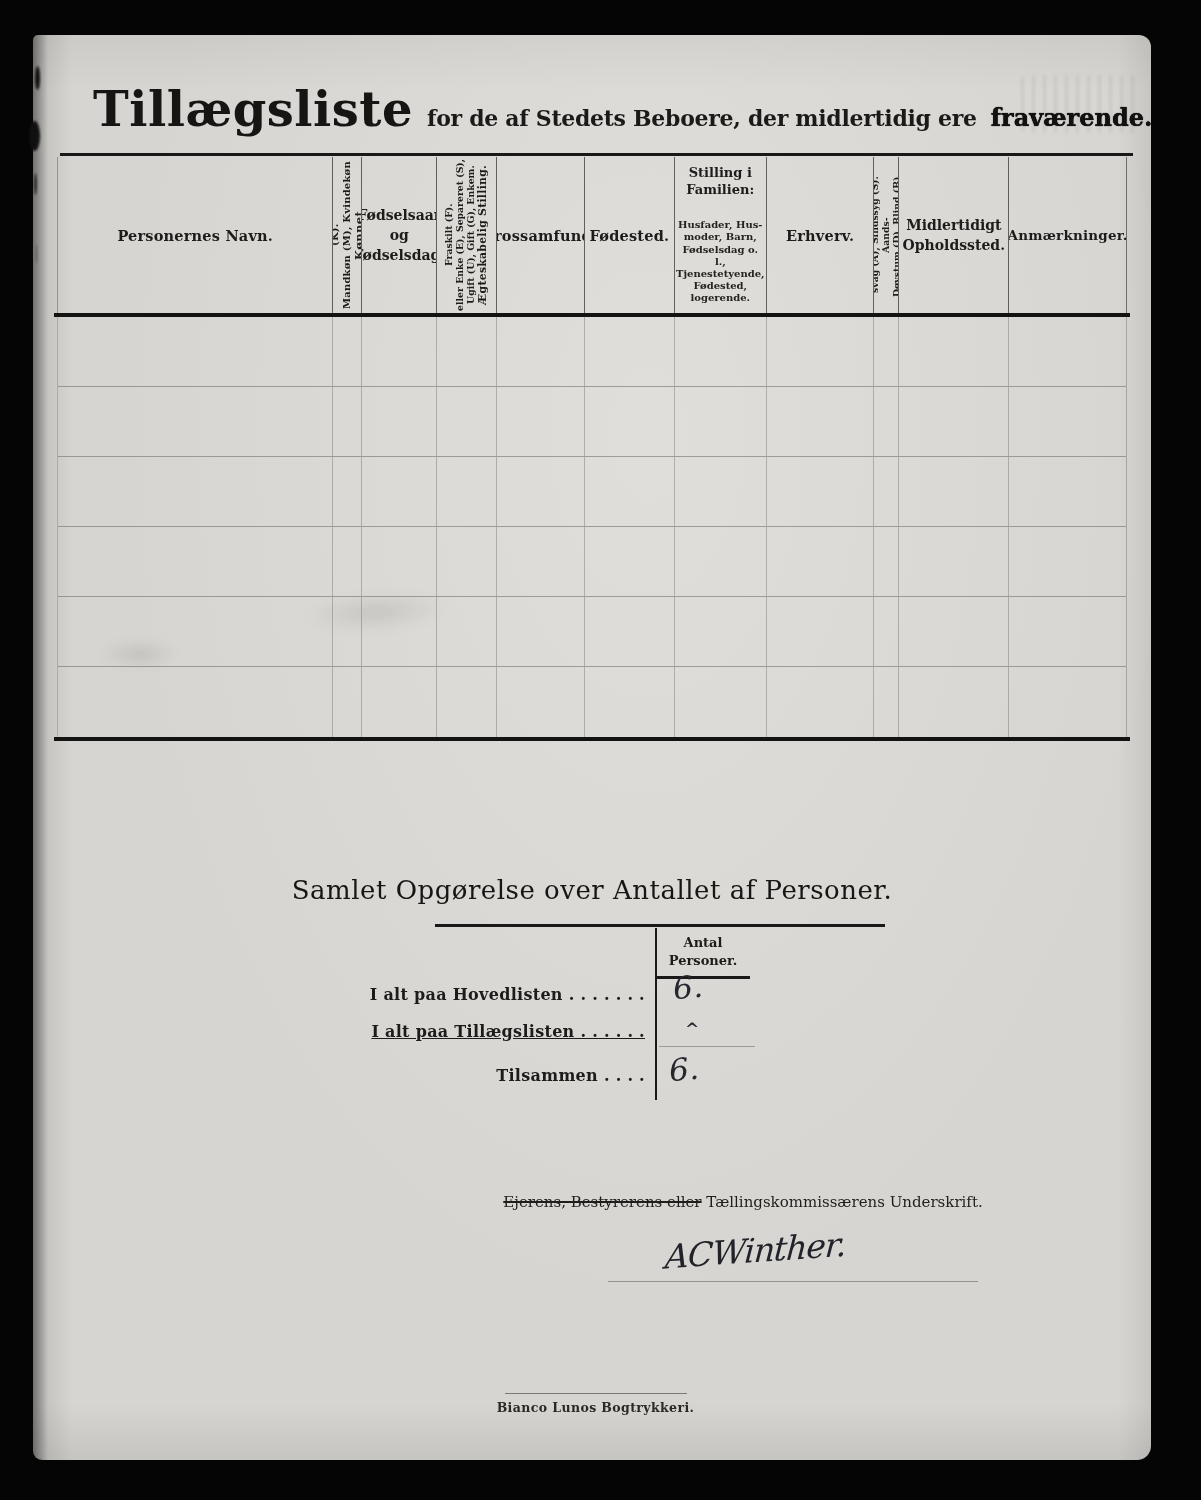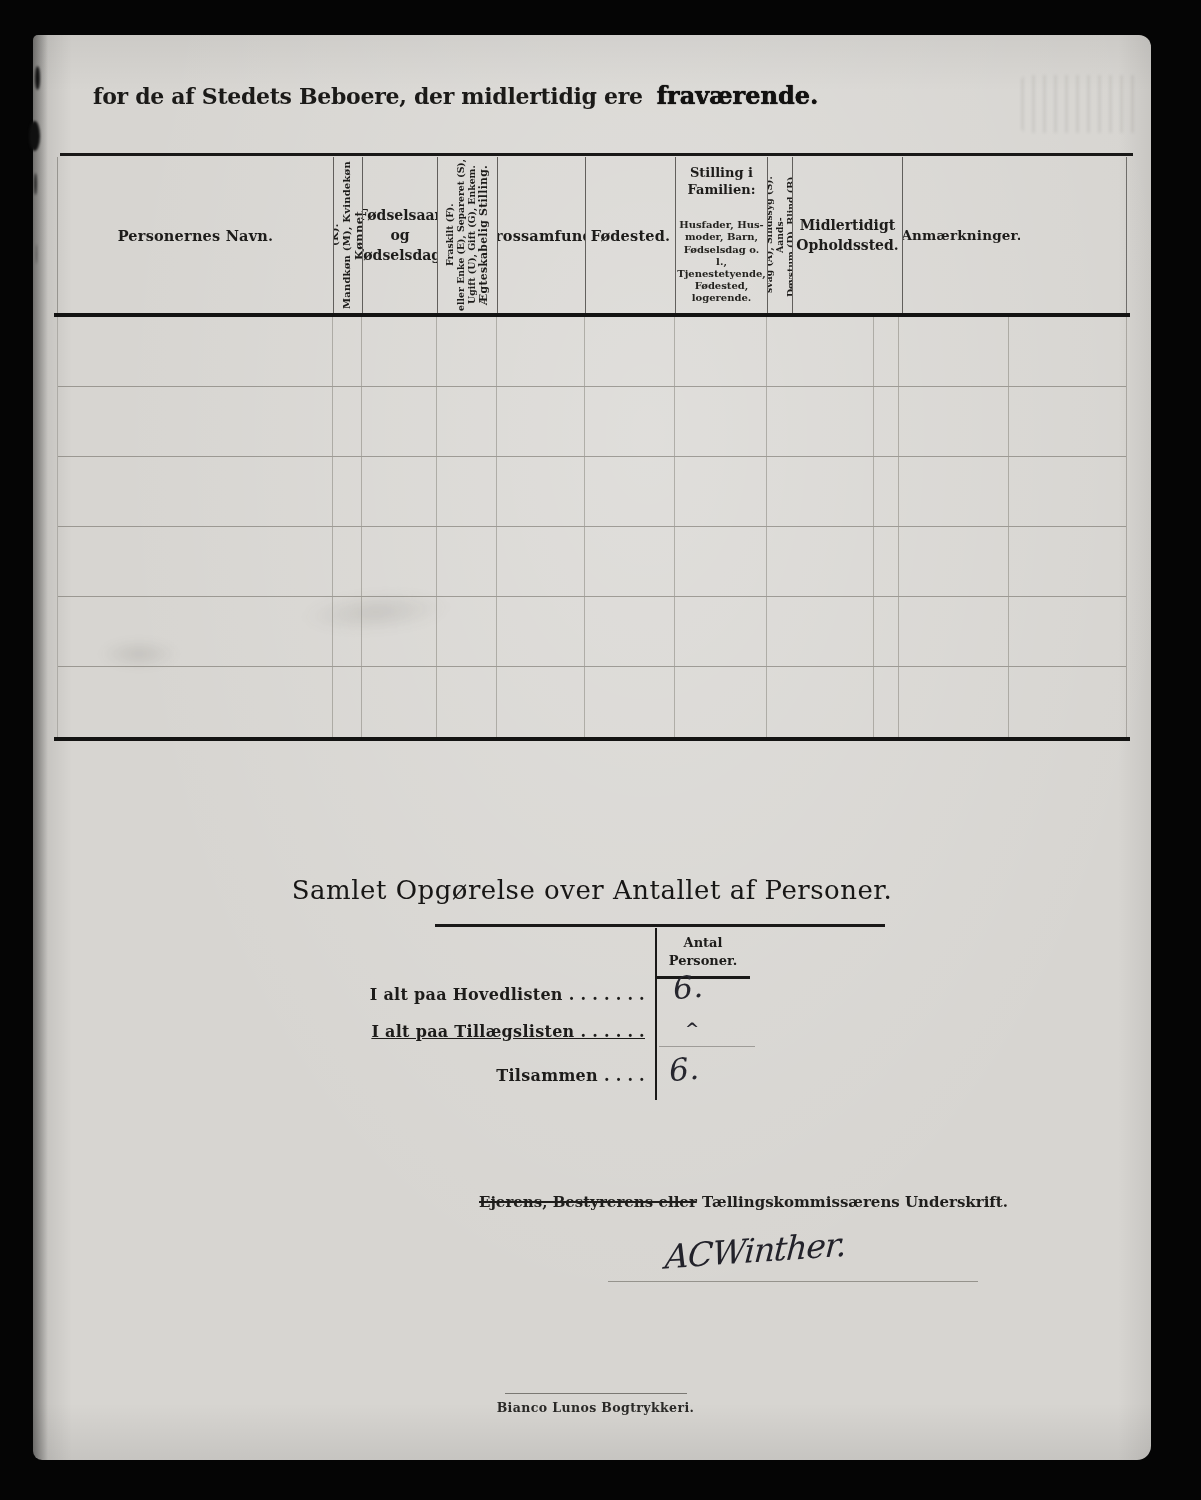--- a/index.html
+++ b/index.html
@@ -72,22 +72,22 @@
   .mini-rule2{position:absolute;left:626px;top:1011px;width:96px;height:1px;background:rgba(70,68,62,.4);}
   .mini-label{position:absolute;width:352px;left:260px;text-align:right;font-size:16px;font-weight:700;
          letter-spacing:.3px;color:#1d1c1a;white-space:nowrap;}
   .ml1{top:950px;} .ml2{top:987px;text-decoration:underline;} .ml3{top:1031px;}
   .hand{position:absolute;font-style:italic;color:#26262e;transform:rotate(-5deg);}
   .mv1{left:640px;top:934px;font-size:31px;}
   .mv2{left:652px;top:984px;font-size:17px;font-weight:700;transform:none;}
   .mv3{left:636px;top:1016px;font-size:31px;}
 
   
-  .sig-caption{position:absolute;left:446px;top:1158px;width:480px;text-align:center;
-         font-size:15px;font-weight:700;color:#1f1e1c;white-space:nowrap;}
+  .sig-caption{position:absolute;left:470px;top:1158px;width:480px;text-align:center;
+         font-size:15px;font-weight:400;color:#1f1e1c;white-space:nowrap;}
   .struck{text-decoration:line-through;text-decoration-thickness:2px;}
   .autograph{position:absolute;left:632px;top:1196px;font-size:33px;font-style:italic;color:#22222a;
          letter-spacing:-1px;transform:rotate(-4deg) skewX(-8deg);}
   .sig-line{position:absolute;left:575px;top:1246px;width:370px;height:1px;background:rgba(95,92,84,.55);}
 
   
   .foot-rule{position:absolute;left:472px;top:1358px;width:182px;height:1px;background:rgba(60,58,52,.6);}
   .foot-text{position:absolute;left:420px;top:1365px;width:285px;text-align:center;
          font-size:12.5px;font-weight:700;letter-spacing:.4px;color:#2a2927;}
 </style>
@@ -96,20 +96,21 @@
 
 <div class="stage">
   <div class="paper">
     <div class="edge-left"></div>
     <div class="tear"></div>
     <div class="bleed"></div>
     <div class="smudge a"></div>
     <div class="smudge b"></div>
 
     <div class="title-row">
+      <span class="title-main">Tillægsliste</span>
       <span class="title-rest">for de af Stedets Beboere, der midlertidig ere</span>
       <span class="title-emph">fraværende.</span>
     </div>
     <div class="rule-title"></div>
 
     <div class="table">
       <div class="thead">
         <div class="hcell c1">
           <div class="hlabel">Personernes Navn.</div>
         </div>
@@ -146,20 +147,23 @@
               <div>Familien:</div>
             </div>
           <div class="hsub">
               <div>Husfader, Hus-</div>
               <div>moder, Barn,</div>
               <div>Fødselsdag o. l.,</div>
               <div>Tjenestetyende,</div>
               <div>Fødested,</div>
               <div>logerende.</div>
             </div>
+        </div>
+        <div class="hcell c8">
+          <div class="hlabel">Erhverv.</div>
         </div>
         <div class="hcell c9">
           <div class="vert vert-dov">
               <div>Døvstum (D), Blind (B), Aands-</div>
               <div>svag (A), Sindssyg (S).</div>
             </div>
         </div>
         <div class="hcell c10">
           <div class="stack">
               <div>Midlertidigt</div>

